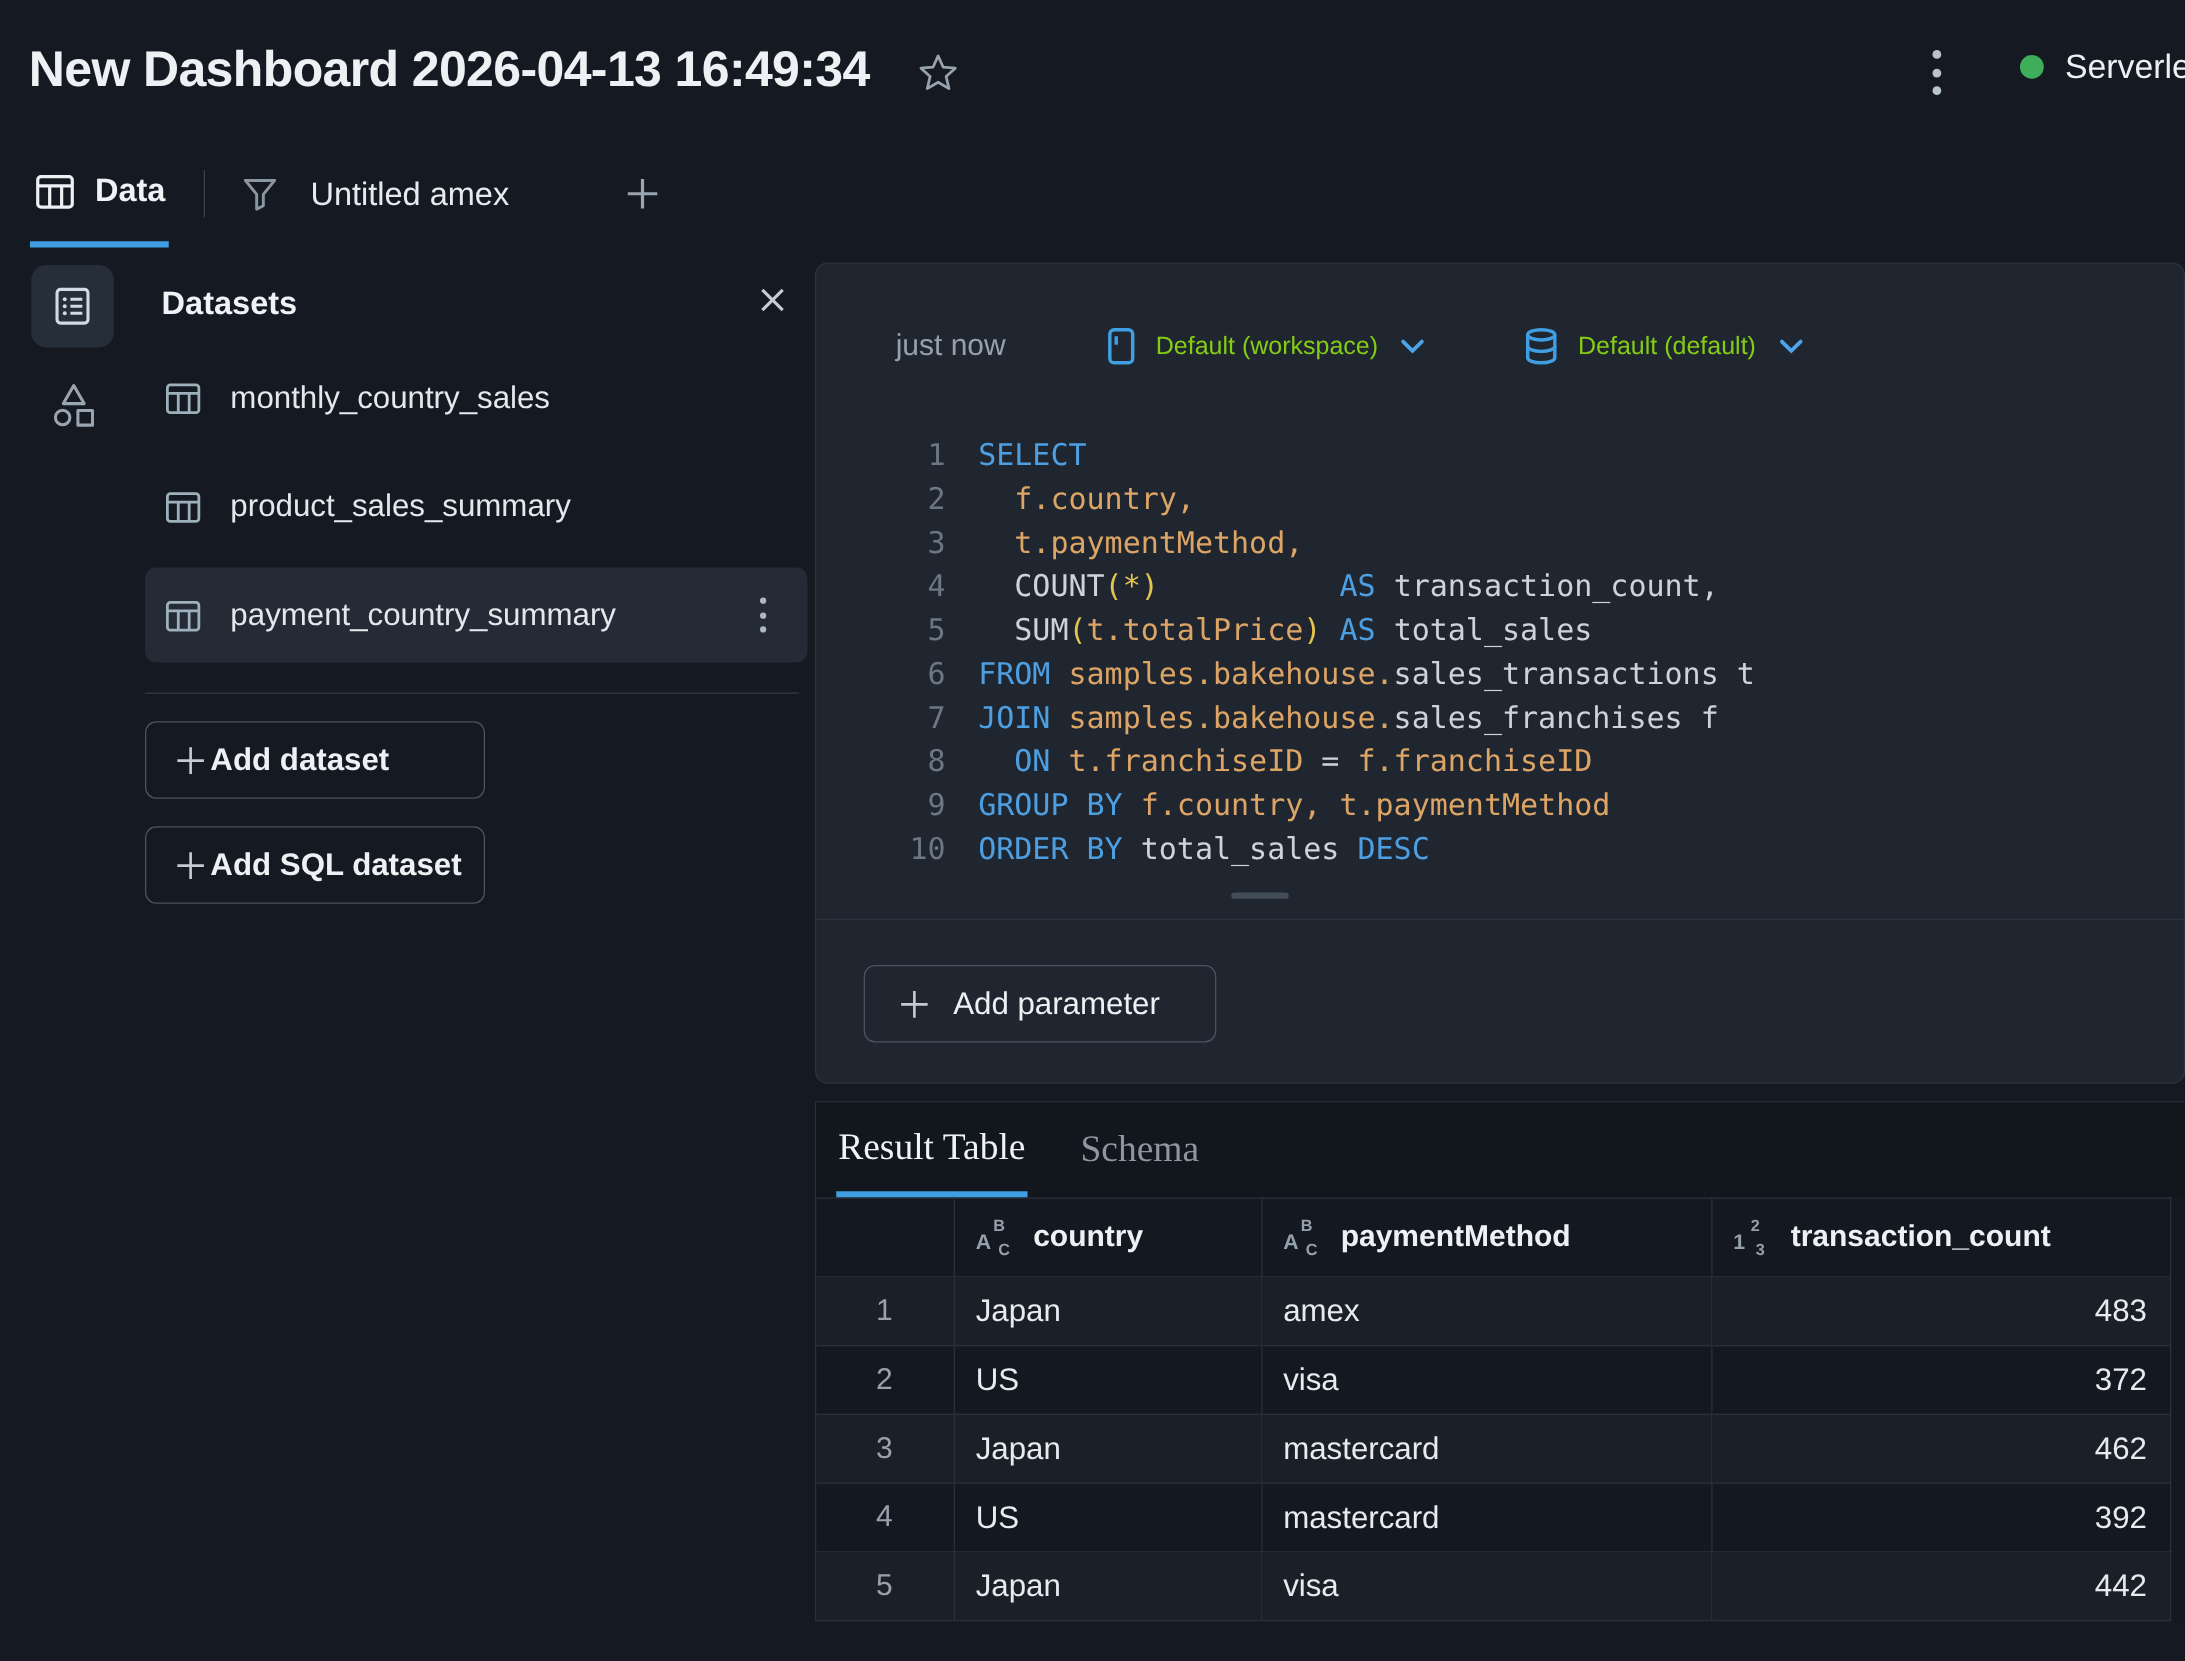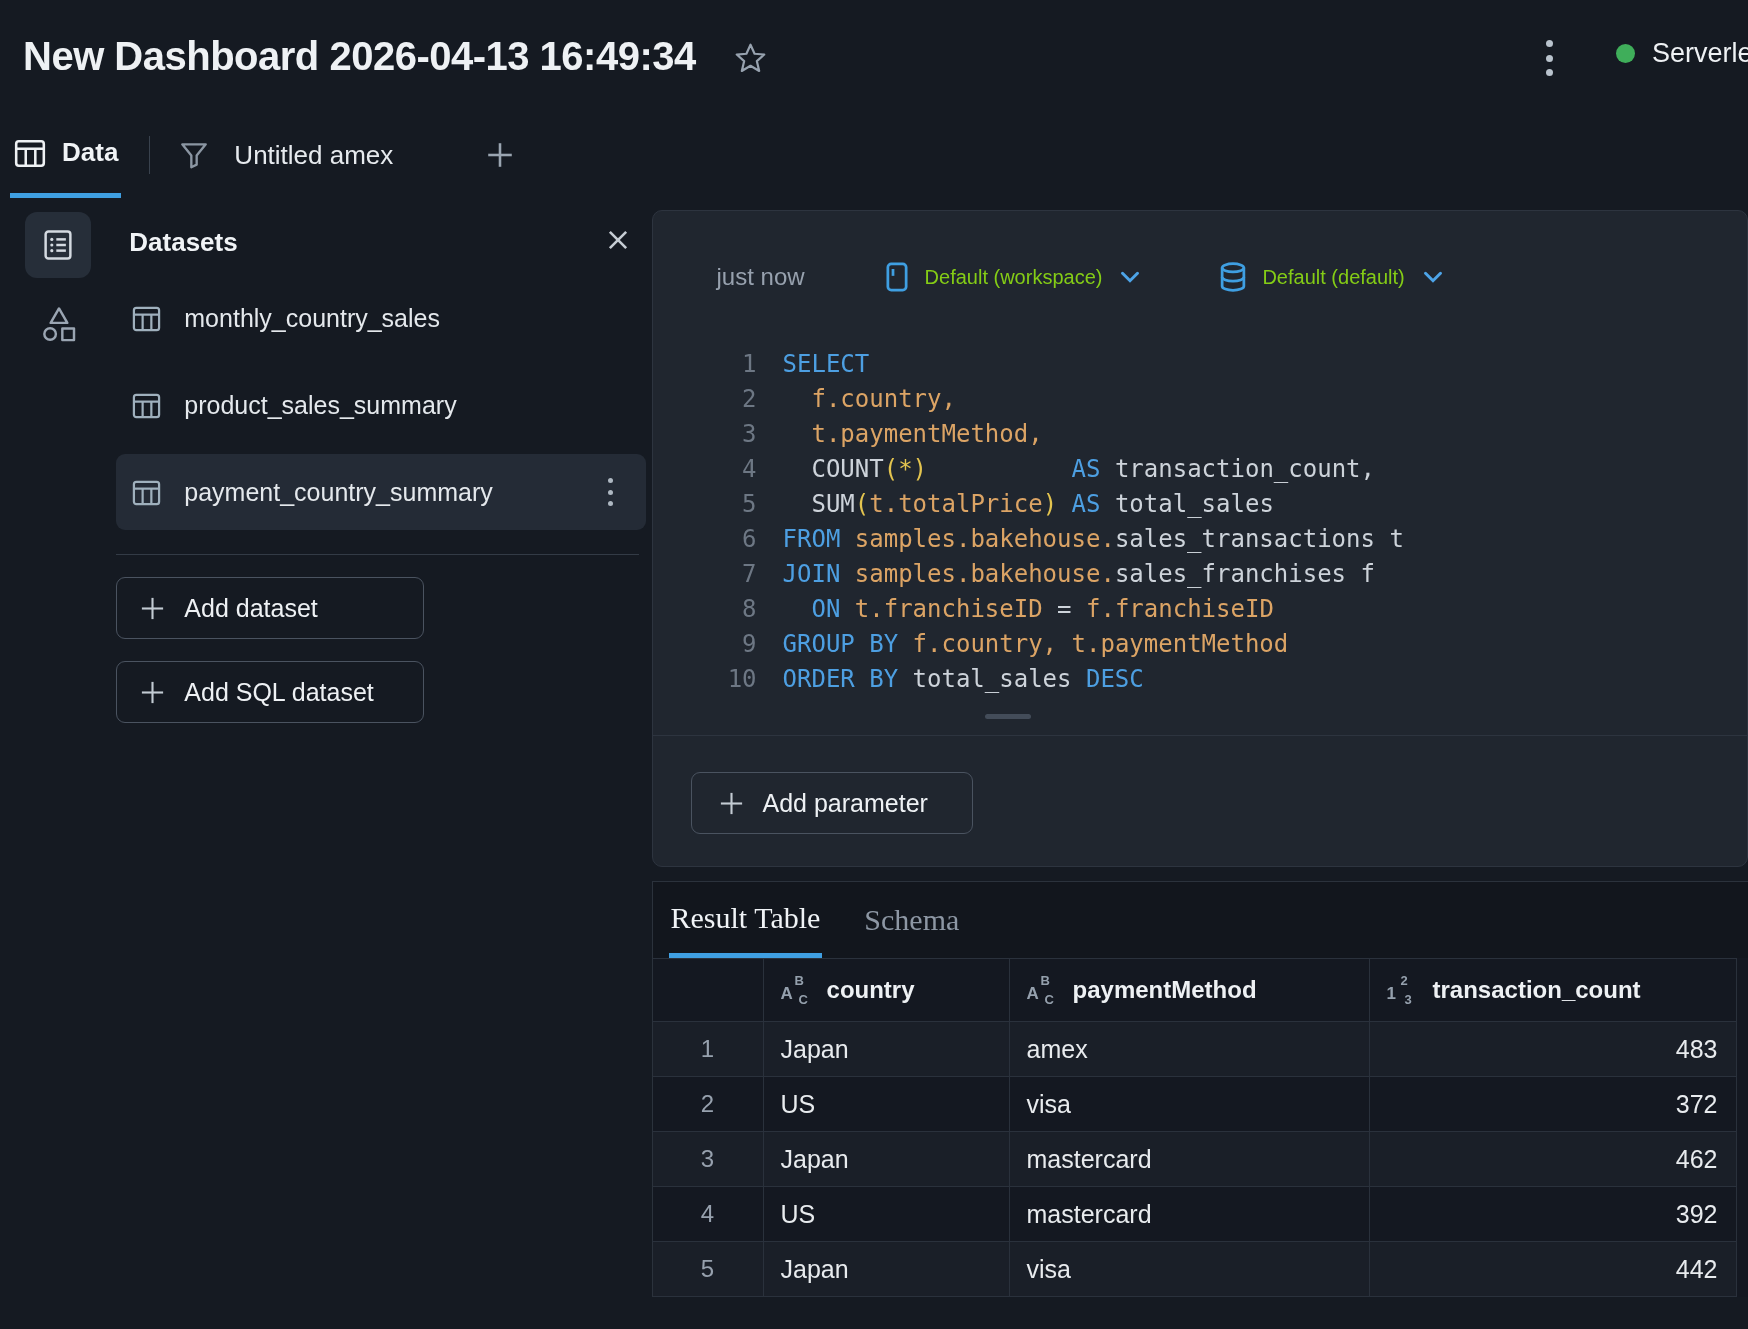--- a/index.html
+++ b/index.html
@@ -15,21 +15,21 @@
   .topbar { position: relative; height: 112px; display: flex; align-items: center; padding-left: 23px; }
   .page-title { font-size: 40px; font-weight: 700; letter-spacing: -0.5px; color: #eef1f4; white-space: nowrap; }
   .star-btn { margin-left: 38px; margin-top: 4px; cursor: pointer; }
   .top-kebab { position: absolute; left: 1540px; top: 34px; width: 18px; height: 48px; display:flex; flex-direction:column; justify-content:space-between; align-items:center; padding:6px 0; cursor:pointer; }
   .top-kebab i { width: 7px; height: 7px; border-radius: 50%; background: #b9c3cd; }
   .status-chip { position: absolute; left: 1616px; top: 38px; display: flex; align-items: center; gap: 17px; white-space: nowrap; }
   .status-dot { width: 19px; height: 19px; border-radius: 50%; background: #3fae5a; }
   .status-label { font-size: 27px; color: #eef1f4; }
 
   
-  .tabbar { height: 86px; display: flex; align-items: stretch; padding-left: 10px; text-align: right; }
+  .tabbar { height: 86px; display: flex; align-items: stretch; padding-left: 24px; text-align: right; }
   .tab { display: flex; align-items: center; gap: 15px; padding: 0 3px; cursor: pointer; }
   .tab-active { border-bottom: 5px solid #3f9fe2; }
   .tab-label { font-size: 26px; font-weight: 700; color: #f0f3f6; }
   .tab-divider { width: 1px; background: #39424e; margin: 24px 0 24px 28px; }
   .page-tab { display: flex; align-items: center; margin-left: 28px; gap: 24px; cursor: pointer; }
   .page-tab-label { font-size: 26px; font-weight: 400; color: #e6eaee; }
   .add-page { margin-left: 92px; display: flex; align-items: center; cursor: pointer; }
 
   
   .content { display: flex; align-items: flex-start; }
@@ -43,21 +43,21 @@
   .dpanel-head { display: flex; align-items: flex-end; justify-content: space-between; padding: 0 16px 0 26px; height: 44px; }
   .dpanel-title { font-size: 26px; font-weight: 700; color: #f0f3f6; }
   .close-btn { cursor: pointer; padding: 4px; }
   .dlist { margin-top: 22px; }
   .ditem { position: relative; height: 76px; margin: 0 6px 11px 13px; border-radius: 9px; display: flex; align-items: center; gap: 22px; padding-left: 15px; cursor: pointer; }
   .ditem.selected { background: #242b36; }
   .ditem-label { font-size: 25px; color: #e4e8ec; }
   .ditem-kebab { position: absolute; right: 30px; top: 20px; width: 10px; height: 36px; display: flex; flex-direction: column; justify-content: space-between; align-items: center; padding: 4px 0; cursor: pointer; }
   .ditem-kebab i { width: 5px; height: 5px; border-radius: 50%; background: #aeb8c2; }
   .dpanel-divider { height: 1px; background: #333b46; margin: 24px 13px 0 13px; }
-  .panel-btn { margin: 22px 0 0 13px; width: 308px; height: 62px; border: 1px solid #4a5360; border-radius: 9px; display: flex; align-items: center; gap: 18px; padding-left: 22px; cursor: pointer; background: transparent; }
+  .panel-btn { margin: 22px 0 0 13px; width: 272px; height: 62px; border: 1px solid #4a5360; border-radius: 9px; display: flex; align-items: center; gap: 2px; padding-left: 22px; cursor: pointer; background: transparent; font-weight: bold; }
   .panel-btn-label { font-size: 25px; color: #eef1f4; }
 
   .main { width: 1104px; display: flex; flex-direction: column; }
 
   
   .editor-card { margin-top: 12px; background: #20262f; border: 1px solid #2d343f; border-radius: 10px; padding: 36px 0 32px 0; }
   .toolbar { display: flex; align-items: center; padding-left: 38px; height: 60px; }
   .run-btn { height: 60px; padding: 0 36px; background: #3f9fe2; border: none; border-radius: 9px; display: flex; align-items: center; gap: 18px; cursor: pointer; }
   .run-label { font-size: 26px; font-weight: 600; color: #0d2438; }
   .last-run { margin-left: 26px; font-size: 24px; color: #97a1ae; }

